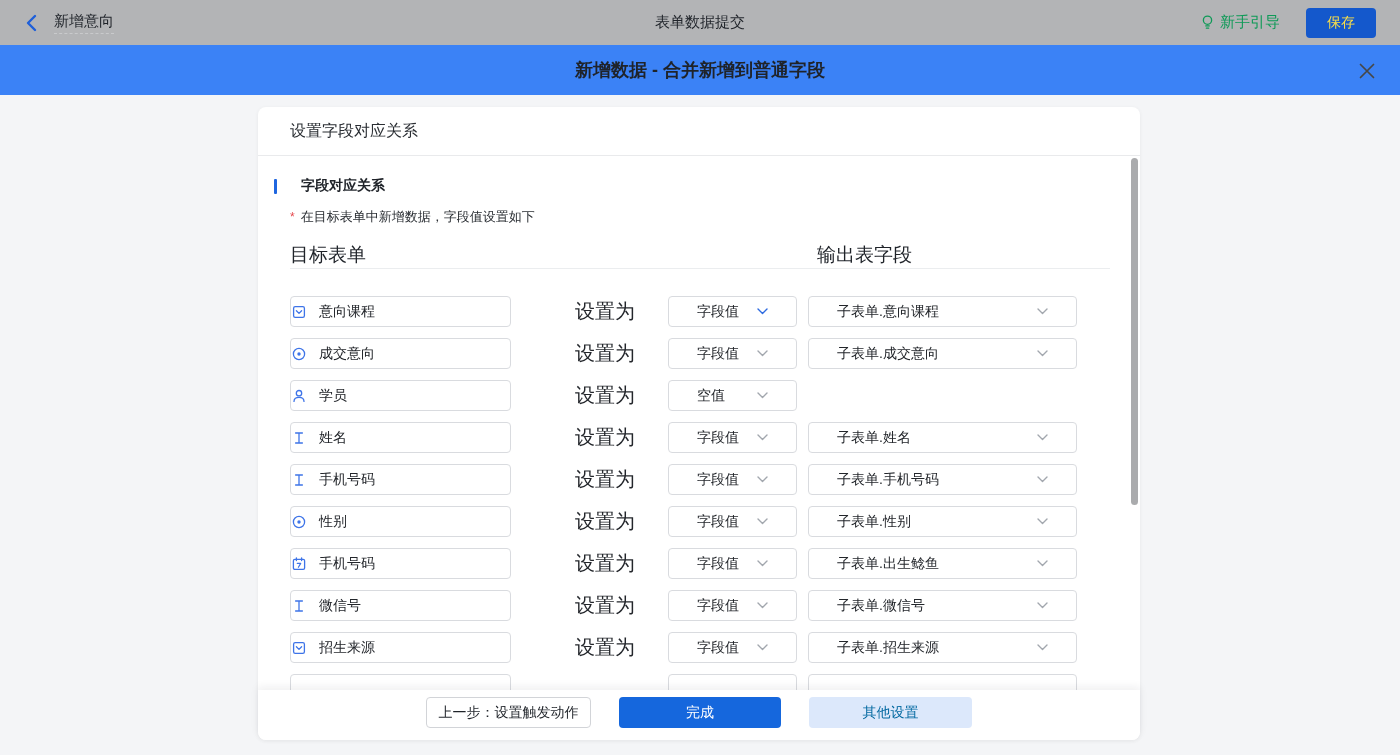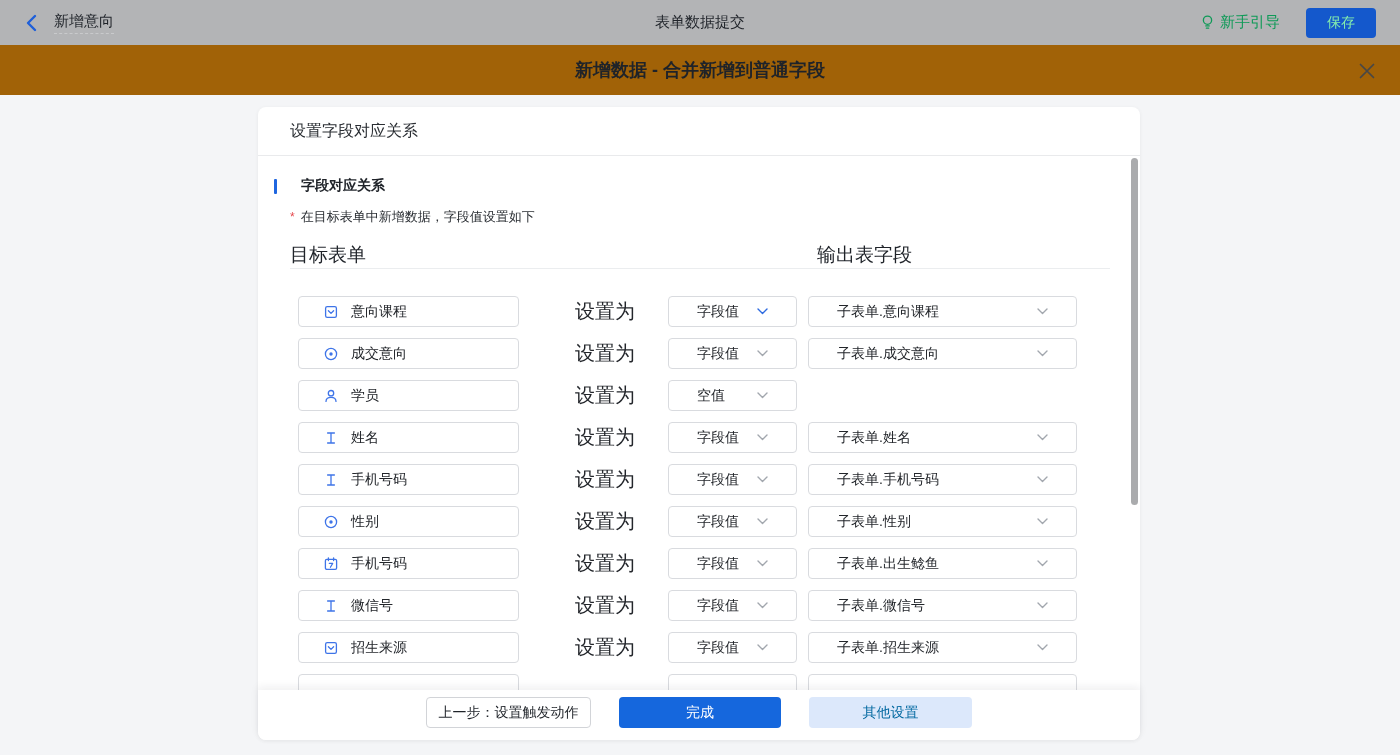--- a/index.html
+++ b/index.html
@@ -6,24 +6,24 @@
   html,body { width:1400px; height:755px; font-family:"Liberation Sans","DejaVu Sans",sans-serif; background:#f4f5f7; overflow:hidden; }
 
   
   .topbar { position:absolute; left:0; top:0; width:1400px; height:45px; background:#b3b4b6; }
   .topbar-left { position:absolute; left:24px; top:0; height:45px; display:flex; align-items:center; gap:14px; }
   .back-btn { display:flex; align-items:center; cursor:pointer; }
   .back-label { font-size:15px; color:#1f2329; border-bottom:1px dashed #c9cacc; padding-bottom:2px; }
   .topbar-title { position:absolute; left:0; right:0; top:0; height:45px; display:flex; align-items:center; justify-content:center; font-size:15px; color:#1f2329; }
   .topbar-right { position:absolute; right:24px; top:0; height:45px; display:flex; align-items:center; gap:26px; }
   .guide { display:flex; align-items:center; gap:5px; color:#0e9a57; font-size:15px; cursor:pointer; }
-  .save-btn { width:70px; height:30px; background:#1458cc; color:#86efac; font-size:14px; border:none; border-radius:4px; cursor:pointer; }
-
-  
-  .modal-header { position:absolute; left:0; top:45px; width:1400px; height:50px; background:#a16207; }
+  .save-btn { width:70px; height:30px; background:#1458cc; color:#fde047; font-size:14px; border:none; border-radius:4px; cursor:pointer; }
+
+  
+  .modal-header { position:absolute; left:0; top:45px; width:1400px; height:50px; background:#3b82f6; }
   .modal-title { position:absolute; left:0; right:0; top:0; height:50px; display:flex; align-items:center; justify-content:center; font-size:18px; font-weight:600; color:#1f2329; }
   .close-btn { position:absolute; right:22px; top:15px; width:22px; height:22px; display:flex; align-items:center; justify-content:center; cursor:pointer; }
 
   
   .modal-body { position:absolute; left:0; top:95px; width:1400px; height:660px; background:#f4f5f7; }
   .card { position:absolute; left:258px; top:12px; width:882px; height:633px; background:#fff; border-radius:8px; box-shadow:0 1px 4px rgba(31,35,41,.06); }
   .card-header { position:absolute; left:0; top:0; width:100%; height:49px; border-bottom:1px solid #e9eaec; display:flex; align-items:center; padding-left:32px; font-size:16px; color:#2a2e33; }
 
   .scroll-area { position:absolute; left:0; top:49px; width:882px; height:534px; overflow:hidden; }
 
@@ -32,21 +32,21 @@
   .section-title { font-size:14px; font-weight:700; color:#1f2329; }
   .note-row { position:absolute; left:32px; top:52px; font-size:13px; color:#2a2e33; }
   .note-star { color:#e5484d; margin-right:6px; font-size:12px; }
   .col-header { position:absolute; top:86px; font-size:19px; color:#1f2329; }
   .col-target { left:32px; }
   .col-output { left:559px; }
   .col-divider { position:absolute; left:32px; top:112px; width:820px; height:1px; background:#ebedef; }
 
   
   .field-row { position:absolute; left:0; width:882px; height:31px; }
-  .field-chip { position:absolute; left:32px; top:0; width:221px; height:31px; border:1px solid #d9dbdf; border-radius:4px; background:#fff; display:flex; align-items:center; gap:12px; padding-left:24px;margin-left:8px; }
+  .field-chip { position:absolute; left:32px; top:0; width:221px; height:31px; border:1px solid #d9dbdf; border-radius:4px; background:#fff; display:flex; align-items:center; gap:12px; padding-left:0; }
   .field-chip-label { font-size:14px; color:#23262b; }
   .set-as { position:absolute; left:317px; top:0; height:31px; display:flex; align-items:center; font-size:20px; color:#23262b; }
   .sel { position:absolute; top:0; height:31px; border:1px solid #d9dbdf; border-radius:4px; background:#fff; display:flex; align-items:center; padding:0 28px; cursor:pointer; }
   .sel-mode { left:410px; width:129px; }
   .sel-output { left:550px; width:269px; }
   .sel-text { font-size:14px; color:#23262b; flex:1; white-space:nowrap; overflow:hidden; }
   .sel .chev { flex:none; margin-left:8px; }
   .chev path { stroke:#a2a7ae; }
   .accent-row .sel-mode .chev path { stroke:#2e6be0; }
 

